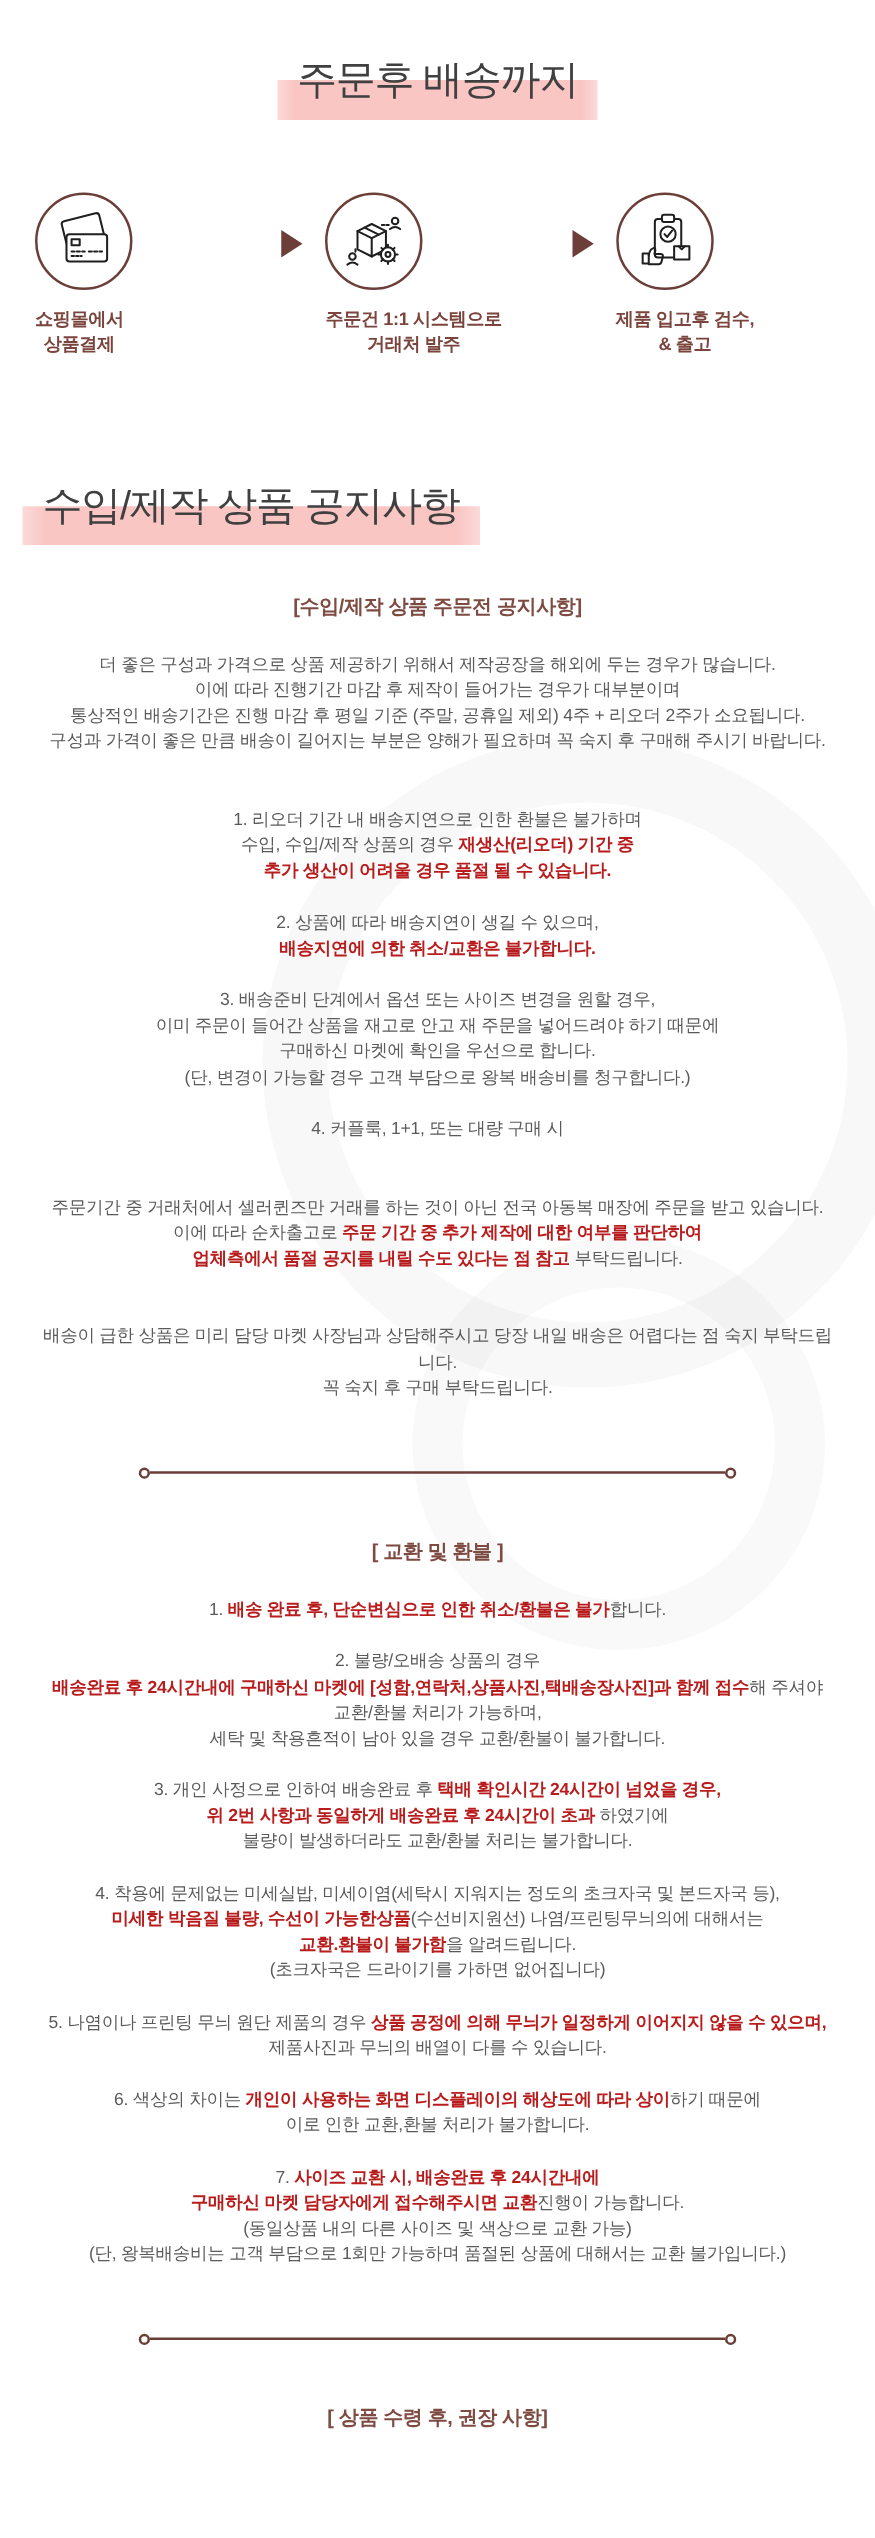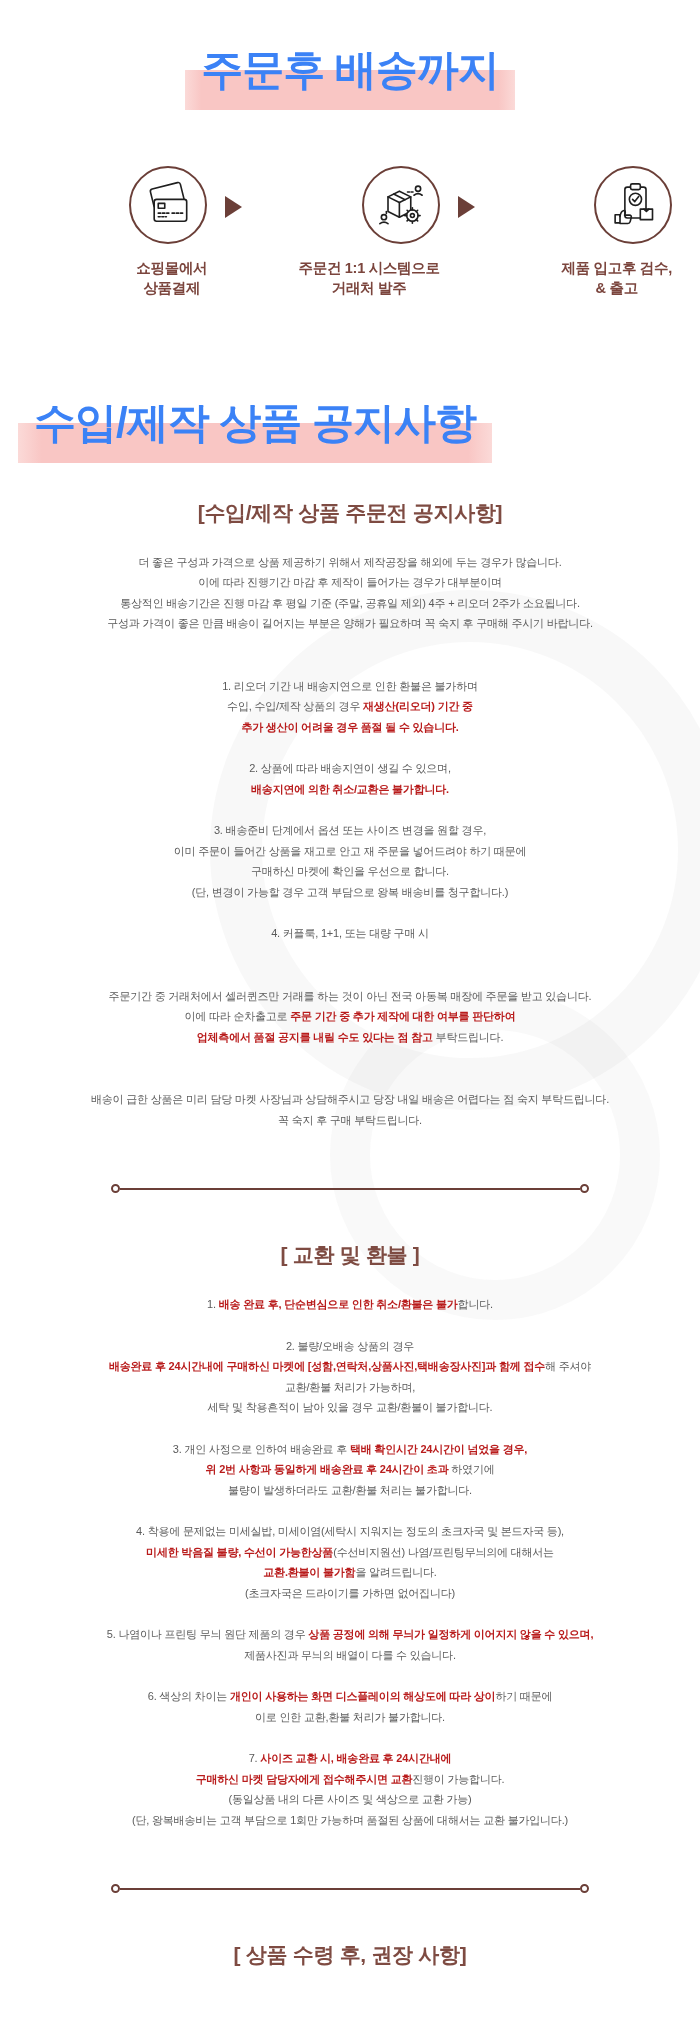--- a/index.html
+++ b/index.html
@@ -10,48 +10,48 @@
     overflow:hidden;
   }
   .page { position:relative; width:700px; padding:42px 28px 60px; z-index:1; }
 
   
   .watermark { position:absolute; z-index:0; border-radius:50%; pointer-events:none; }
   .wm1 { width:520px; height:520px; left:210px; top:590px; border:52px solid rgba(120,120,120,0.05); }
   .wm2 { width:330px; height:330px; left:330px; top:990px; border:40px solid rgba(120,120,120,0.045); }
 
   
-  .big-title { text-align:center; font-size:42px; font-weight:700; letter-spacing:-1px; color:#3b82f6; }
+  .big-title { text-align:center; font-size:32px; font-weight:400; letter-spacing:-1px; color:#404040; }
   .hl { position:relative; display:inline-block; z-index:0; padding:0 6px; }
   .hl::before {
     content:""; position:absolute; z-index:-1; left:-10px; right:-10px; top:50%; height:72%;
     background:linear-gradient(90deg,#fbdad8 0%,#f9c6c4 5%,#f9c6c4 95%,#fbdad8 100%);
   }
 
   
   .steps { margin-top:68px; display:flex; justify-content:center; align-items:flex-start; gap:0; }
-  .step { width:190px; display:flex; flex-direction:column; align-items:flex-end; }
+  .step { width:190px; display:flex; flex-direction:column; align-items:flex-start; }
   .step-circle {
     width:78px; height:78px; border-radius:50%; border:2.5px solid #6b3f38;
     background:#fff; display:flex; align-items:center; justify-content:center;
   }
   .step-circle svg { width:52px; height:52px; }
   .step-label { margin-top:14px; text-align:center; font-size:14.5px; font-weight:700;
     color:#7b453d; line-height:1.4; letter-spacing:-0.3px; }
   .arrow { width:0; height:0; margin:30px 18px 0;
     border-top:11px solid transparent; border-bottom:11px solid transparent;
     border-left:17px solid #6b3f38; }
 
   .notice-title-wrap { margin-top:96px; text-align:left; }
 
   
   #sections { margin-top:6px; }
   .sec-heading { margin-top:48px; margin-bottom:25px; text-align:center;
-    font-size:21px; font-weight:700; color:#7e4b42; letter-spacing:-0.3px; }
-  .block { margin:13px auto 21px; text-align:center; font-size:11px; color:#5a5a5a;
+    font-size:16px; font-weight:700; color:#7e4b42; letter-spacing:-0.3px; }
+  .block { margin:13px auto 21px; text-align:center; font-size:14px; color:#5a5a5a;
     line-height:20.5px; letter-spacing:-0.2px; max-width:648px; }
   .block.gap-lg { margin-top:42px; }
   .block .red { color:#b91c1c; font-weight:700; }
   .divider { margin:54px auto 2px; width:478px; display:flex; align-items:center; }
   .divider .d-line { flex:1; height:0; border-top:2px solid #6b3f38; }
   .divider .d-dot { width:9px; height:9px; border:2px solid #6b3f38; border-radius:50%; background:#fff; flex:none; }
   .icon-stroke-thin { fill:none; stroke:#1f1f1f; stroke-width:2; stroke-linecap:round; stroke-linejoin:round; }
 </style>
 </head>
 <body>

